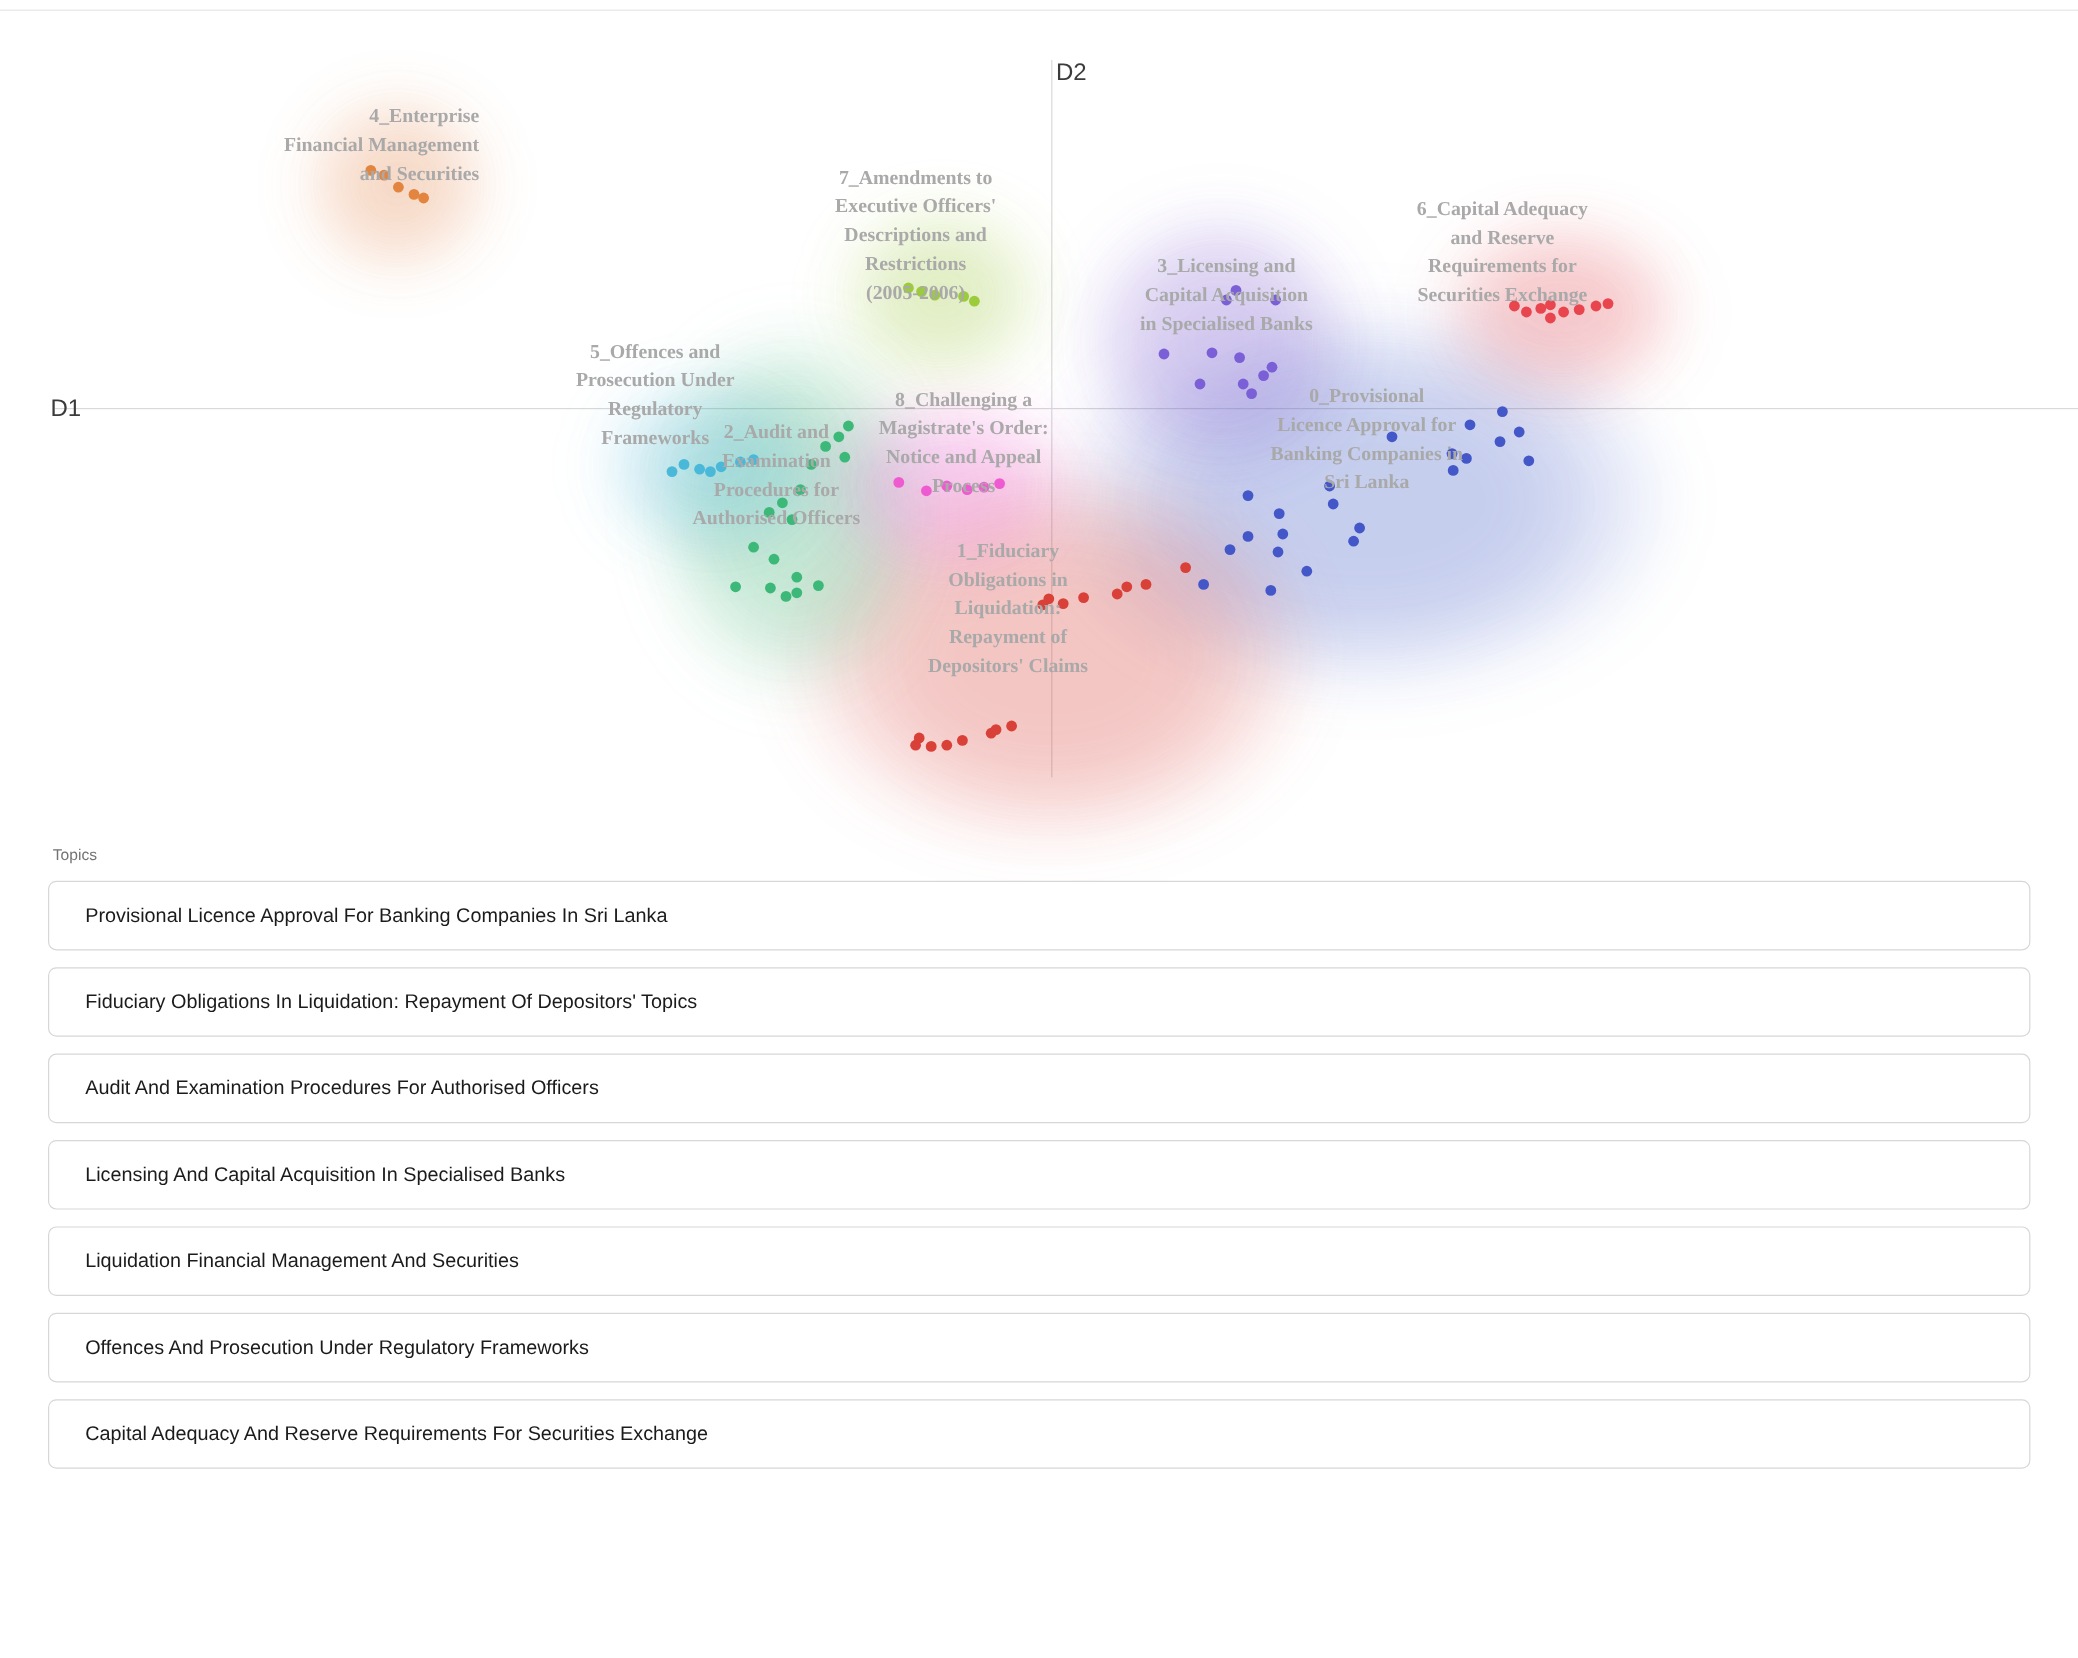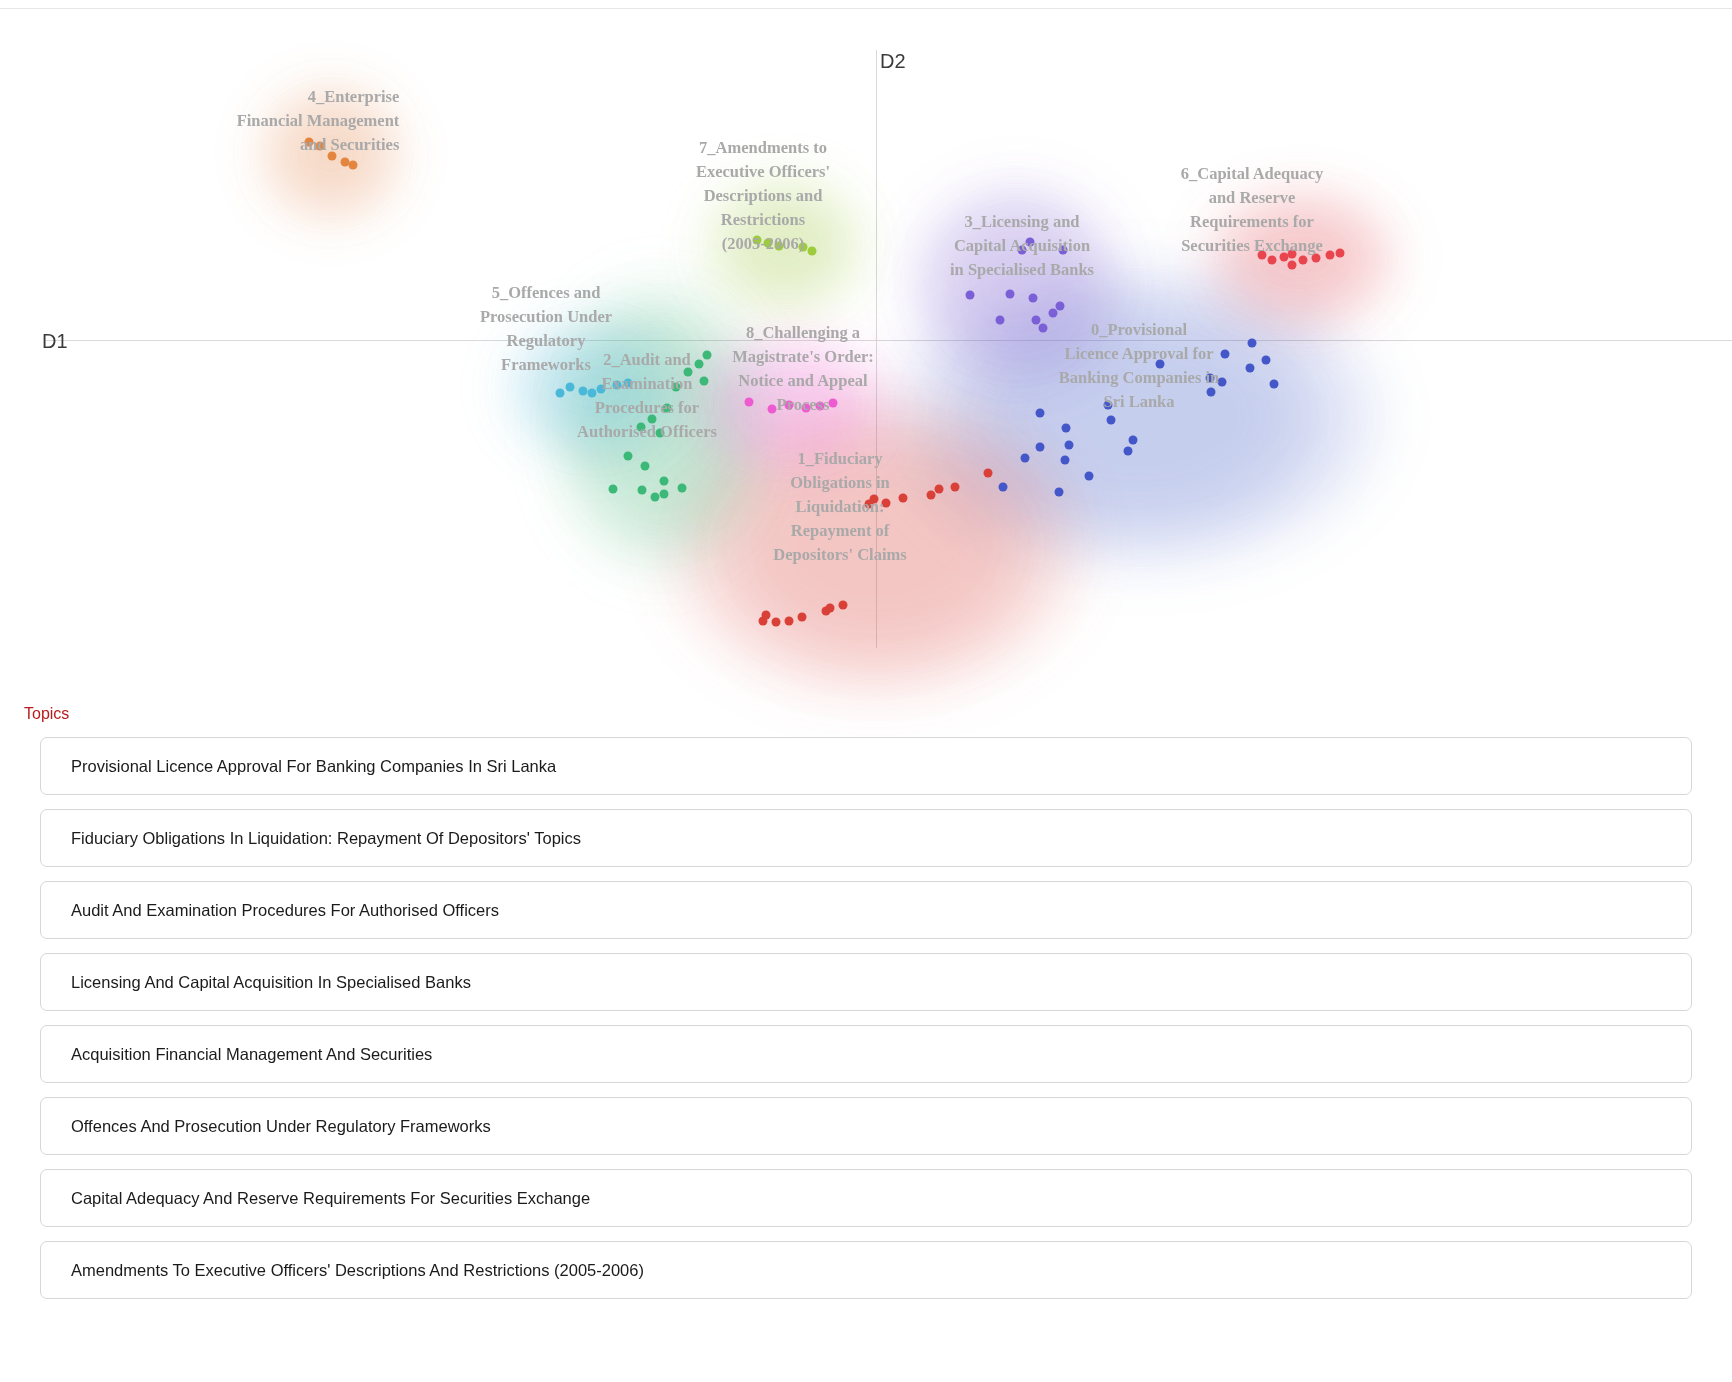--- a/index.html
+++ b/index.html
@@ -69,23 +69,23 @@
     pointer-events: none;
   }
 
   
   #topics {
     position: absolute;
     left: 0; top: 705px;
     width: 1732px;
   }
   .topics-title {
-    font-size: 16px;
-    color: #b91c1c;
-    margin: 0 0 14px 24px;
+    font-size: 13px;
+    color: #737373;
+    margin: 0 0 14px 44px;
     font-family: "Liberation Sans", sans-serif;
   }
   .topic-row {
     box-sizing: border-box;
     margin: 0 40px 14px 40px;
     height: 58px;
     border: 1px solid #d7d7d7;
     border-radius: 7px;
     background: #ffffff;
     display: flex;
@@ -297,28 +297,25 @@
         <div class="topic-row">
           <span>Fiduciary Obligations In Liquidation: Repayment Of Depositors' Topics</span>
         </div>
         <div class="topic-row">
           <span>Audit And Examination Procedures For Authorised Officers</span>
         </div>
         <div class="topic-row">
           <span>Licensing And Capital Acquisition In Specialised Banks</span>
         </div>
         <div class="topic-row">
-          <span>Acquisition Financial Management And Securities</span>
+          <span>Liquidation Financial Management And Securities</span>
         </div>
         <div class="topic-row">
           <span>Offences And Prosecution Under Regulatory Frameworks</span>
         </div>
         <div class="topic-row">
           <span>Capital Adequacy And Reserve Requirements For Securities Exchange</span>
-        </div>
-        <div class="topic-row">
-          <span>Amendments To Executive Officers' Descriptions And Restrictions (2005-2006)</span>
         </div>
       </div>
   </div>
 
   <div class="bottom-fade"></div>
 </div>
 
 </body></html>

